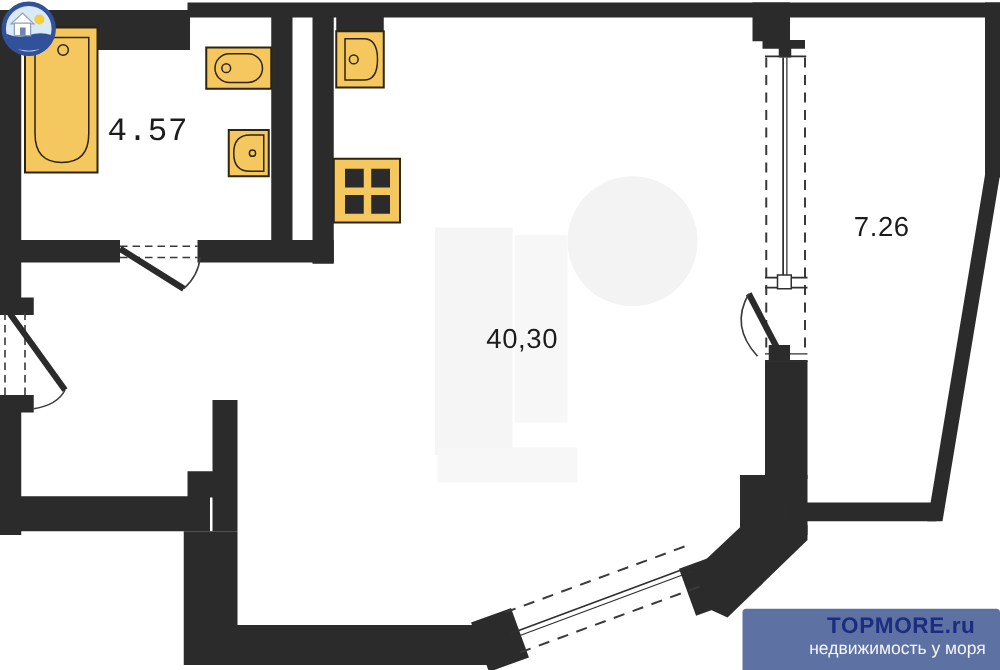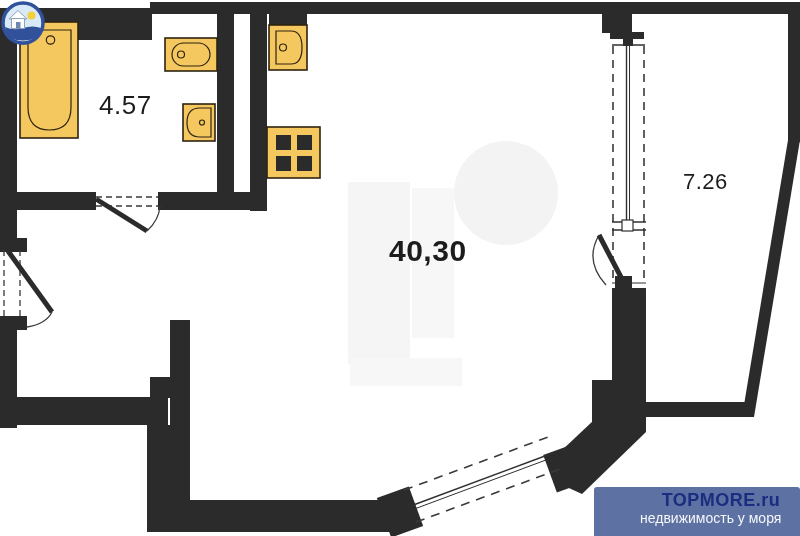--- a/index.html
+++ b/index.html
@@ -13,34 +13,34 @@
   .arc{fill:none;stroke:#3c3c3c;stroke-width:1.3;}
   .dash{fill:none;stroke:#3a3a3a;stroke-width:1.6;stroke-dasharray:8 6;}
   .dash-sm{fill:none;stroke:#3a3a3a;stroke-width:1.3;stroke-dasharray:6 4;}
   .thin{fill:none;stroke:#2f2f2f;stroke-width:1.4;}
   .hair{fill:none;stroke:#2f2f2f;stroke-width:1;}
   .fx{fill:var(--fixture,#f5c75f);stroke:var(--fixture-stroke,#2e2410);stroke-width:1.6;}
   .fx-in{fill:var(--fixture,#f5c75f);stroke:var(--fixture-stroke,#2e2410);stroke-width:1.2;}
   .burner{fill:var(--wall,#2b2b2b);}
   .ghost{fill:#f4f4f4;}
   .lbl{position:absolute;color:#1c1c1c;letter-spacing:0.5px;}
-  .lbl-bath{left:99px;top:90px;font-size:26px;}
-  .lbl-living{left:389px;top:234px;font-size:30px;font-weight:bold;}
+  .lbl-bath{left:86px;top:90px;font-size:26px;font-family:Liberation Mono, monospace;}
+  .lbl-living{left:389px;top:258px;font-size:22px;font-weight:normal;}
   .lbl-balcony{left:683px;top:169px;font-size:22px;}
   .lbl-hall{left:205px;top:451px;font-size:29px;}
   .banner{
     position:absolute;left:594px;top:487px;width:206px;height:54px;
     background:var(--banner,#5d71a3);border-radius:3px;
   }
   .banner .brand{
     position:absolute;left:52px;top:3px;width:150px;text-align:center;
     font-size:18px;font-weight:bold;color:var(--brand-text,#1a2d80);letter-spacing:0.5px;
   }
   .banner .tagline{
-    position:absolute;left:46px;top:23px;width:156px;
+    position:absolute;left:46px;top:23px;width:156px;text-align:center;
     font-size:14px;color:var(--tagline-text,#f4f6fa);
   }
   .logo{position:absolute;left:598px;top:486px;width:46px;height:46px;}
 </style>
 </head>
 <body>
 
 <div id="plan">
 
   <svg width="800" height="536" viewBox="0 0 800 536">

